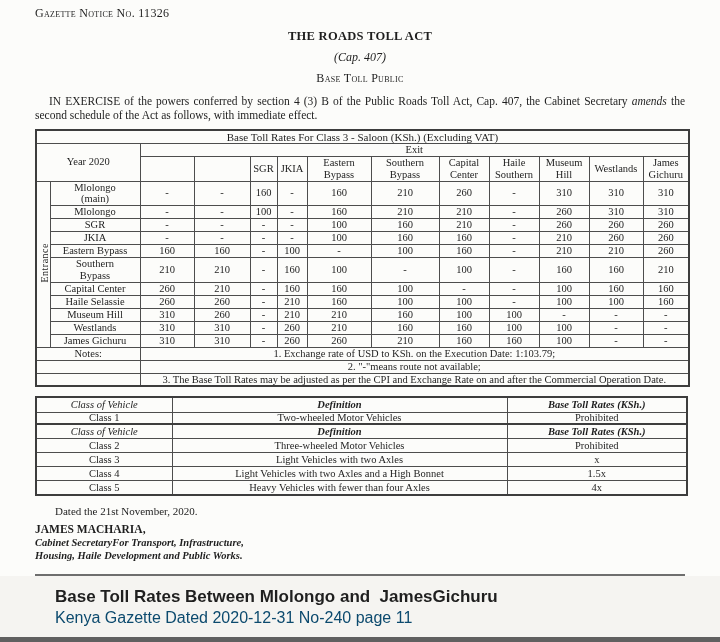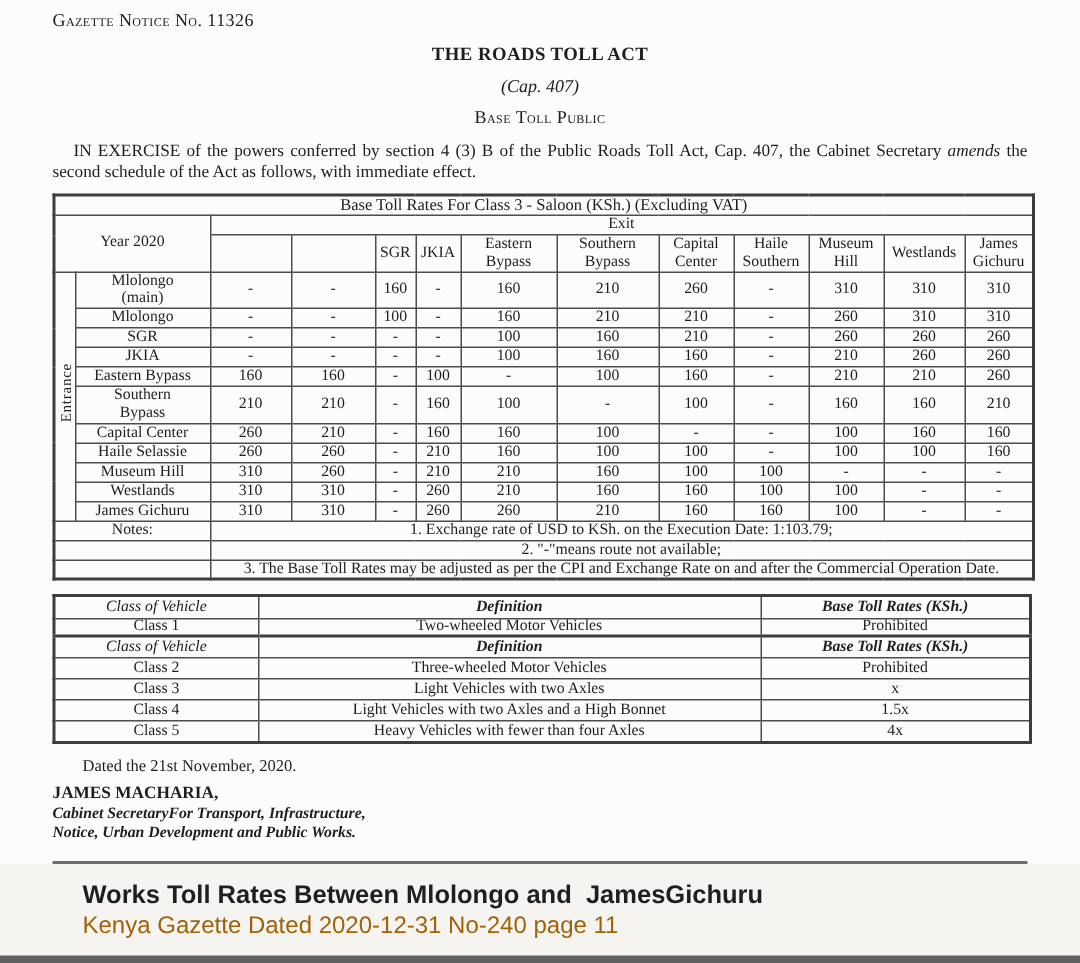--- a/index.html
+++ b/index.html
@@ -59,21 +59,21 @@
   .sig-name { font-weight:bold; font-size:11.5px; }
   .sig-title { font-weight:bold; font-style:italic; font-size:10.5px; }
   .scan-rule { border:none; border-top:2px solid #6e6e6e; margin-top:12px; }
 
   .caption {
     height:61px; background:var(--caption_bg, #f5f4f1);
     font-family:"Liberation Sans", sans-serif;
     padding:11px 0 0 55px;
   }
   .caption-title { font-weight:bold; font-size:17px; color:#1f1f1f; white-space:pre; }
-  .caption-sub { font-size:16px; color:#a16207; margin-top:2px; }
+  .caption-sub { font-size:16px; color:#0c4a6e; margin-top:2px; }
   .bottom-bar { height:5px; background:var(--bottom_bar, #606060); }
 </style>
 </head>
 <body>
 
 <div class="scan">
 
   <div class="gazette-no">Gazette Notice No. 11326</div>
 
   <div class="center act-title">THE ROADS TOLL ACT</div>
@@ -378,23 +378,23 @@
         </tr>
 
       </tbody>
   </table>
 
   <div class="dated">Dated the 21st November, 2020.</div>
 
   <div class="signature">
     <div class="sig-name">JAMES MACHARIA,</div>
     <div class="sig-title">Cabinet SecretaryFor Transport, Infrastructure,</div>
-    <div class="sig-title">Notice, Urban Development and Public Works.</div>
+    <div class="sig-title">Housing, Haile Development and Public Works.</div>
   </div>
 
   <hr class="scan-rule">
 </div>
 
 <div class="caption">
-  <div class="caption-title">Works Toll Rates Between Mlolongo and  JamesGichuru</div>
+  <div class="caption-title">Base Toll Rates Between Mlolongo and  JamesGichuru</div>
   <div class="caption-sub">Kenya Gazette Dated 2020-12-31 No-240 page 11</div>
 </div>
 <div class="bottom-bar"></div>
 
 </body></html>

